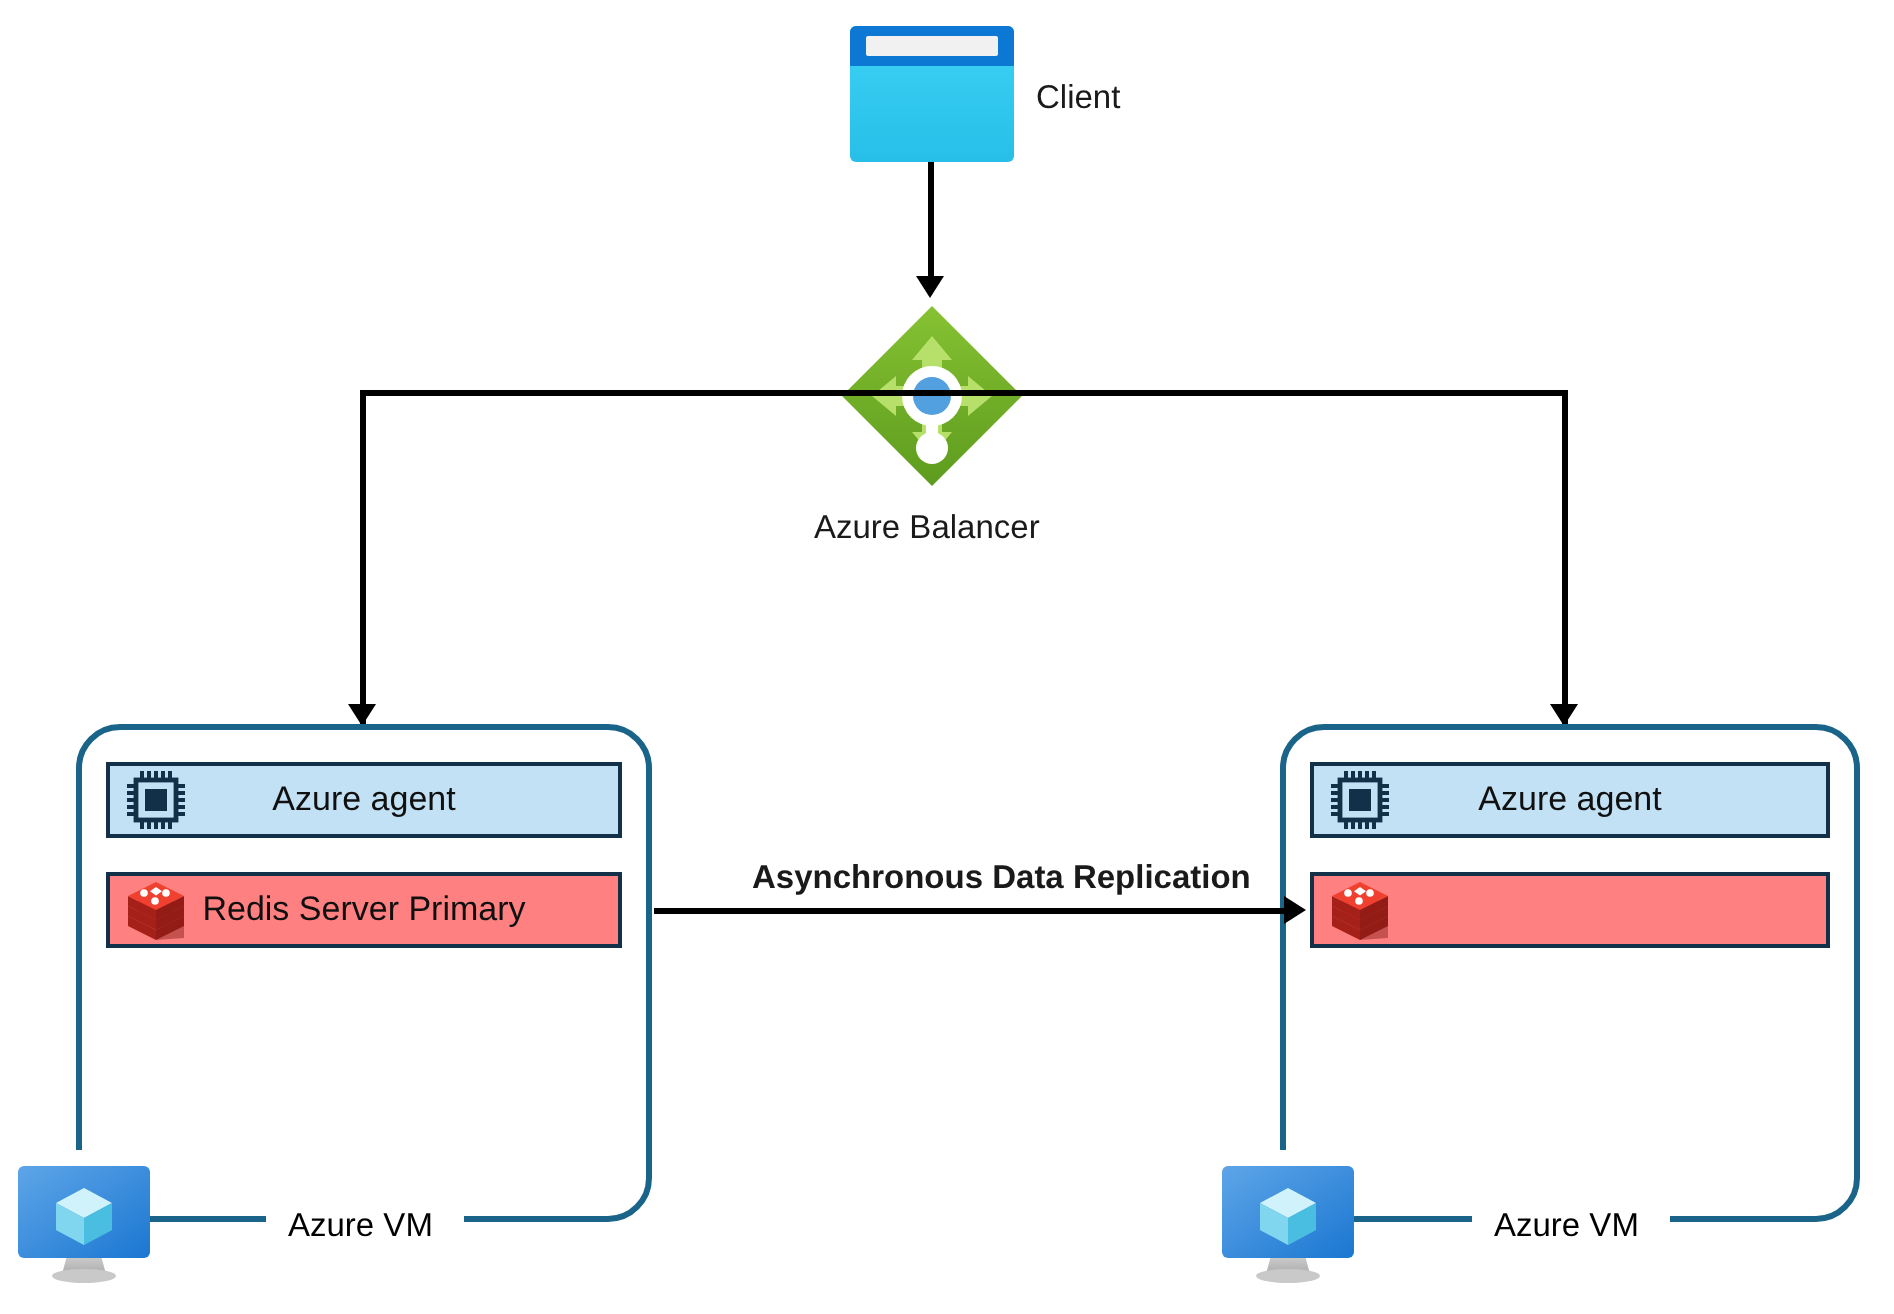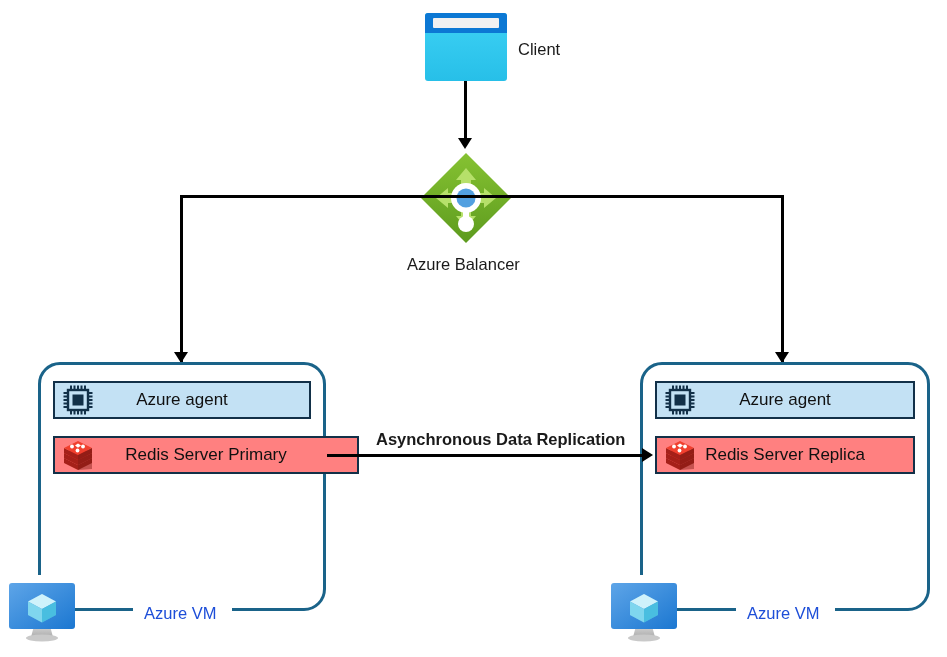--- a/index.html
+++ b/index.html
@@ -114,21 +114,21 @@
     border-bottom: 7px solid transparent;
     border-left: 11px solid #000000;
   }
 
   
   .vm-caption {
     position: absolute;
     background: #ffffff;
     padding: 0 10px;
     font-size: 16.5px;
-    color: #1d4ed8;
+    color: #000000;
     white-space: nowrap;
     line-height: 1;
   }
 
   
   .vm-monitor {
     position: absolute;
     width: 68px; height: 62px;
   }
 </style>
@@ -212,21 +212,21 @@
             <rect x="28" y="12.5" width="3.5" height="2"></rect>
           <rect x="28" y="16" width="3.5" height="2"></rect>
             <rect x="28" y="19.5" width="3.5" height="2"></rect>
           <rect x="28" y="23" width="3.5" height="2"></rect>
         </g>
       </svg>
     </span>
     <span class="comp-label">Azure agent</span>
   </div>
 
-  <div class="comp-row redis-row" style="left:53px; top:436px; width:306px; height:38px;">
+  <div class="comp-row redis-row" style="left:53px; top:436px; width:258px; height:38px;">
     <span class="comp-icon">
       <svg width="34" height="34" viewBox="0 0 34 34" aria-hidden="true">
 
         <polygon points="3,20 17,27 31,20 31,25 17,32 3,25" fill="#A52019"></polygon>
         <polygon points="3,20 17,27 31,20 17,13" fill="#C6302B"></polygon>
         <polygon points="3,15 17,22 31,15 31,20 17,27 3,20" fill="#A52019"></polygon>
         <polygon points="3,15 17,22 31,15 17,8" fill="#D82C20"></polygon>
 
         <polygon points="3,10 17,17 31,10 31,15 17,22 3,15" fill="#A52019"></polygon>
         <polygon points="3,10 17,3 31,10 17,17" fill="#F0402F"></polygon>
@@ -314,21 +314,20 @@
         <polygon points="3,15 17,22 31,15 17,8" fill="#D82C20"></polygon>
         <polygon points="3,10 17,17 31,10 31,15 17,22 3,15" fill="#A52019"></polygon>
         <polygon points="3,10 17,3 31,10 17,17" fill="#F0402F"></polygon>
         <circle cx="11" cy="8.5" r="1.9" fill="#FFFFFF"></circle>
         <circle cx="22" cy="8.5" r="1.9" fill="#FFFFFF"></circle>
         <circle cx="16.5" cy="12.5" r="1.9" fill="#FFFFFF"></circle>
         <polygon points="17,5.5 20,7.6 17,9.7 14,7.6" fill="#FFFFFF"></polygon>
         <polygon points="17,17 31,10 31,31 17,32" fill="#7E1A14" opacity="0.45"></polygon>
       </svg>
     </span>
-    <span class="comp-label">Redis Server Replica</span>
   </div>
 
   <div class="vm-monitor" style="left:610px; top:582px;">
     <svg width="68" height="62" viewBox="0 0 68 62" aria-hidden="true">
       <defs>
         <linearGradient id="mongradR" x1="0" y1="0" x2="1" y2="1">
           <stop offset="0%" stop-color="#5EA5E8"></stop>
           <stop offset="100%" stop-color="#1B77D1"></stop>
         </linearGradient>
         <linearGradient id="standgradR" x1="0" y1="0" x2="0" y2="1">

